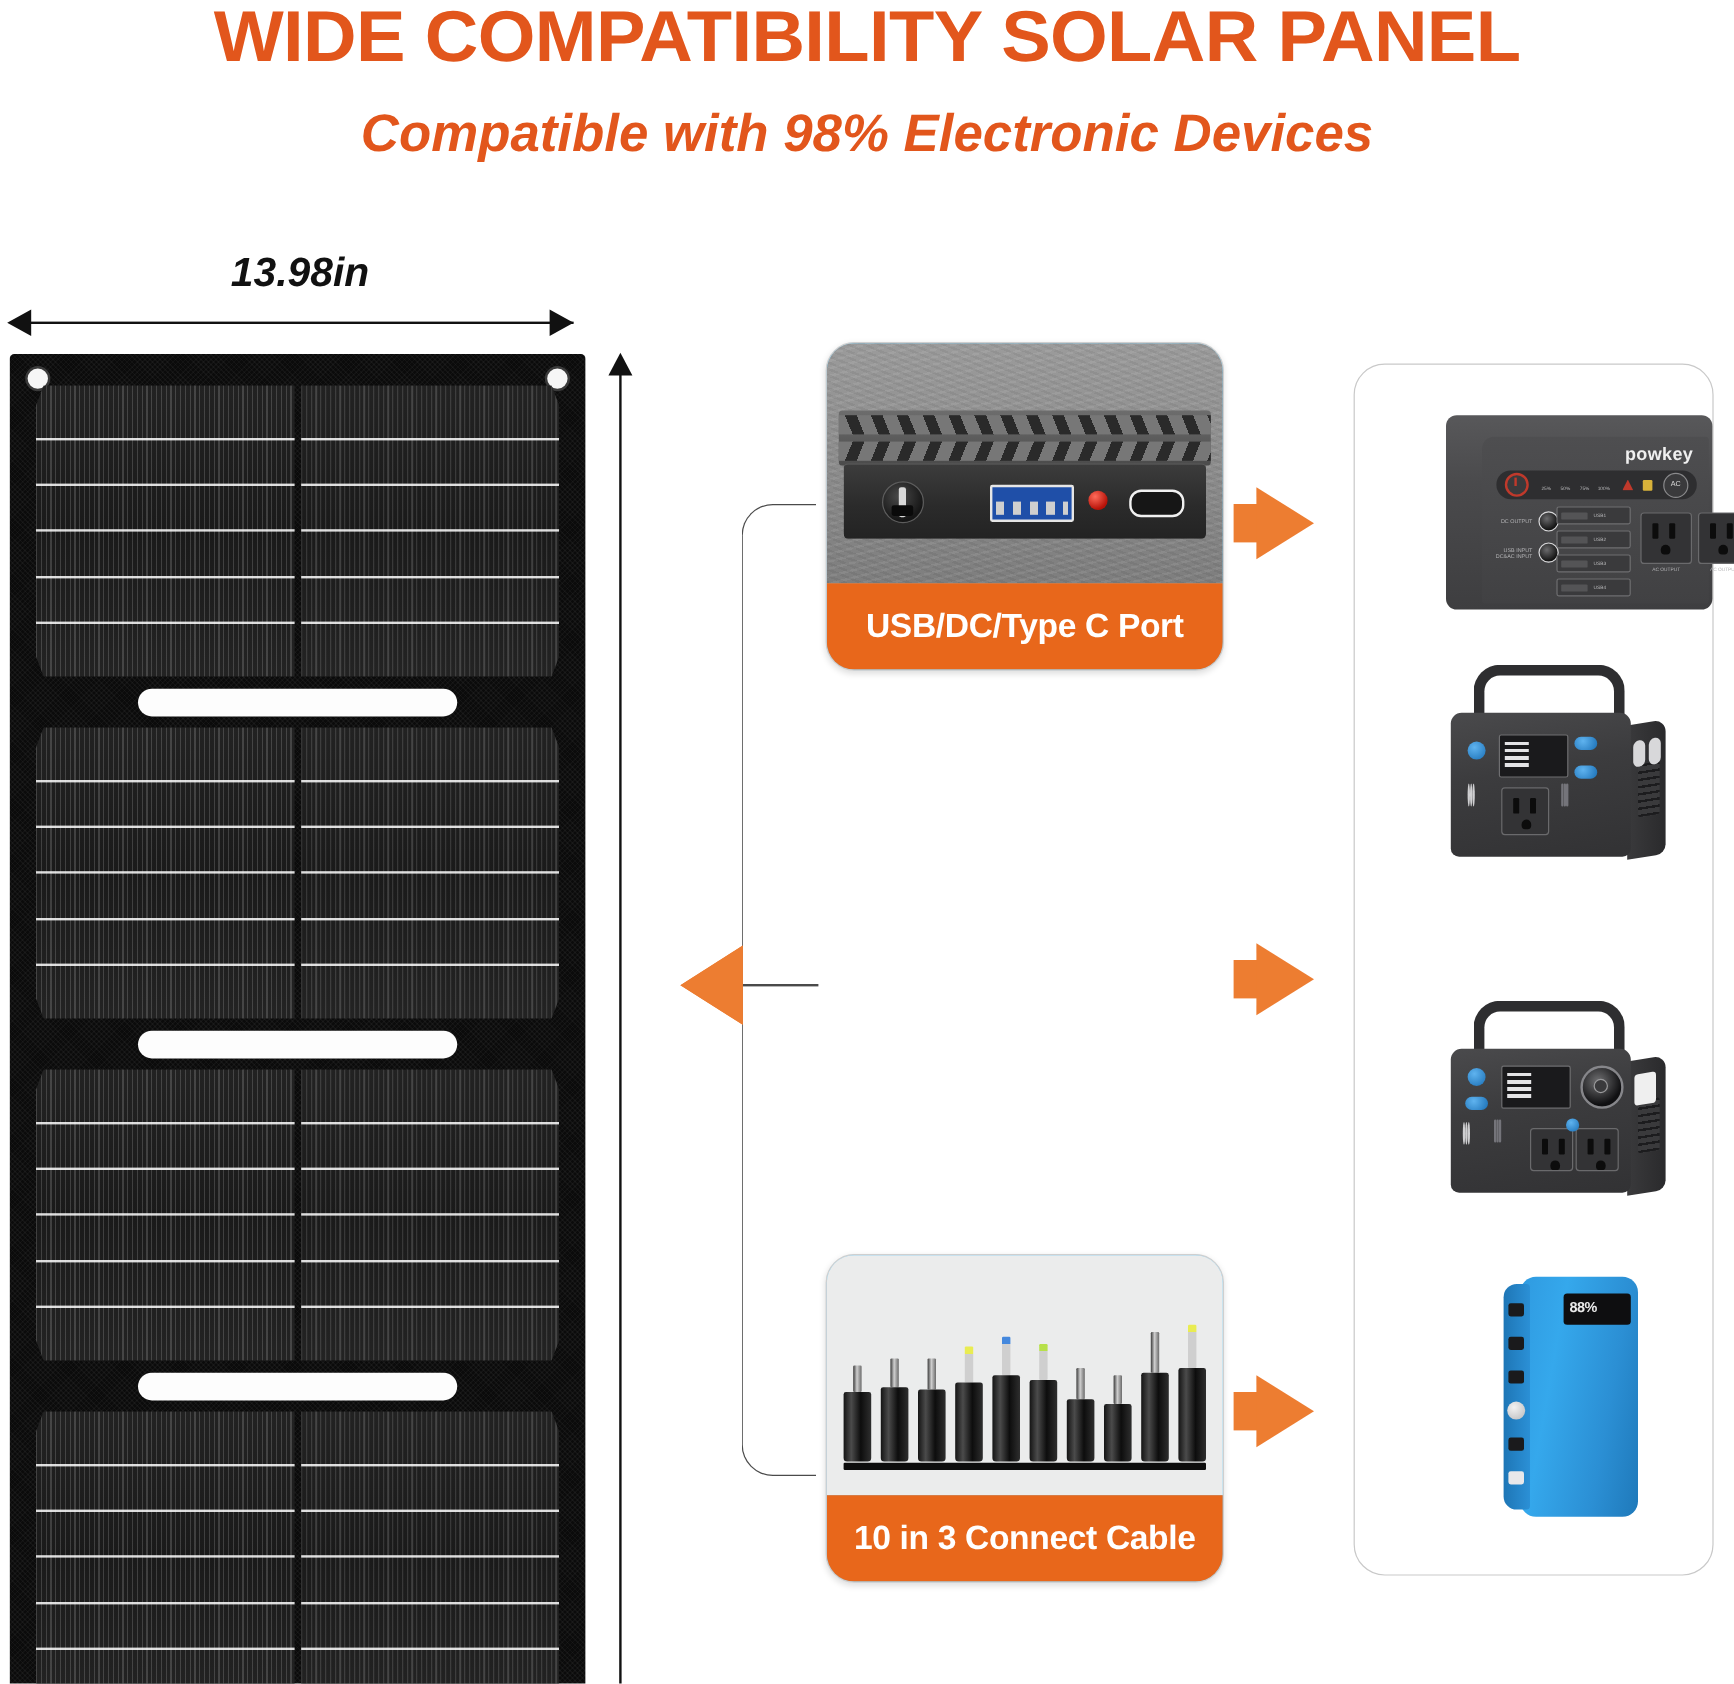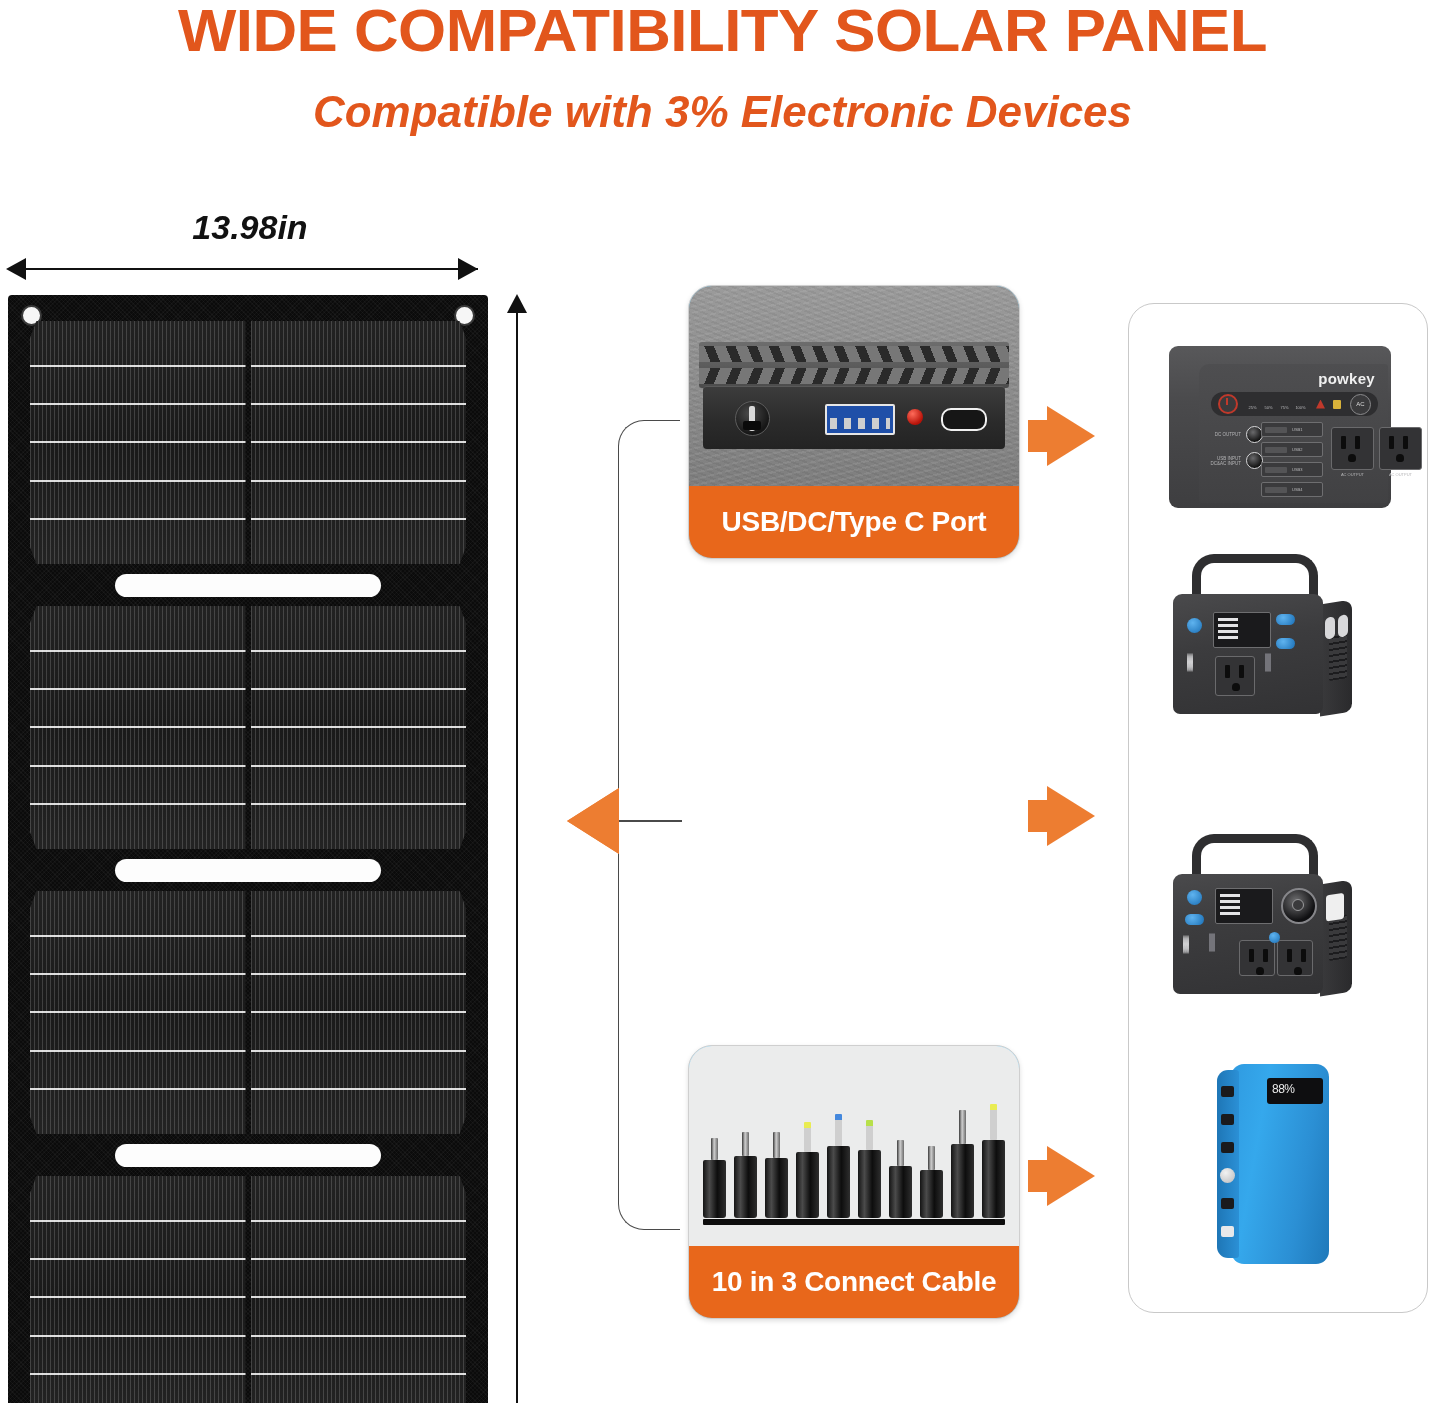--- a/index.html
+++ b/index.html
@@ -264,21 +264,21 @@
   .ar1{left:1047px;top:406px;}  .ar1t{left:1028px;top:420px;}
   .ar2{left:1047px;top:786px;}  .ar2t{left:1028px;top:800px;}
   .ar3{left:1047px;top:1146px;} .ar3t{left:1028px;top:1160px;}
 
   
   .devices{
     position:absolute;left:1128px;top:303px;width:300px;height:1010px;
     border:1.5px solid #c9c9c9;border-radius:26px;
     box-sizing:border-box;
   }
-  .device{position:absolute;}
+  .device{position:absolute;margin-left:36px;}
 
   
   .d1{left:40px;top:42px;width:222px;height:162px;}
   .d1 .shell{
     position:absolute;left:0;top:0;right:0;bottom:0;
     background:linear-gradient(180deg,#58585a 0%,#4a4a4c 35%,#3e3e40 100%);
     border-radius:9px;
   }
   .d1 .face{
     position:absolute;left:30px;top:18px;right:3px;bottom:5px;
@@ -412,36 +412,36 @@
   .pb-side{
     position:absolute;left:0;top:6px;width:22px;height:188px;
     background:linear-gradient(90deg,#1e76b6,#2b90d6);
     border-radius:11px 3px 3px 11px;
   }
   .pb-lcd{
     position:absolute;left:36px;top:14px;width:56px;height:26px;
     background:#0e0e10;border-radius:3px;
   }
   .pb-lcd .pct{
-    position:absolute;left:5px;top:5px;font-size:12px;font-weight:normal;color:#eaeaea;
+    position:absolute;left:5px;top:5px;font-size:12px;font-weight:bold;color:#eaeaea;
     line-height:13px;letter-spacing:-.5px;
   }
   .pb-lcd .rows{position:absolute;right:4px;top:6px;width:20px;}
   .pb-lcd .rw{height:3px;margin-bottom:3px;
     background:repeating-linear-gradient(90deg,#cfcfd1 0 4px,#0e0e10 4px 7px);}
   .pb-port{position:absolute;left:4px;width:13px;height:11px;background:#1a1a1c;border-radius:2px;}
   .pb-btn{position:absolute;left:3px;width:15px;height:15px;border-radius:50%;
     background:radial-gradient(circle at 38% 32%,#f2f2f2,#b9b9bb);}
 </style>
 </head>
 <body>
 
 <div class="header">
   <div class="title">WIDE COMPATIBILITY SOLAR PANEL</div>
-  <div class="subtitle">Compatible with 3% Electronic Devices</div>
+  <div class="subtitle">Compatible with 98% Electronic Devices</div>
 </div>
 
 <div class="panel-zone">
 
   <div class="dim-top-label">13.98in</div>
   <div class="dim-top-line"></div>
   <div class="arrow-l"></div>
   <div class="arrow-r"></div>
 
   <div class="dim-side-line"></div>

